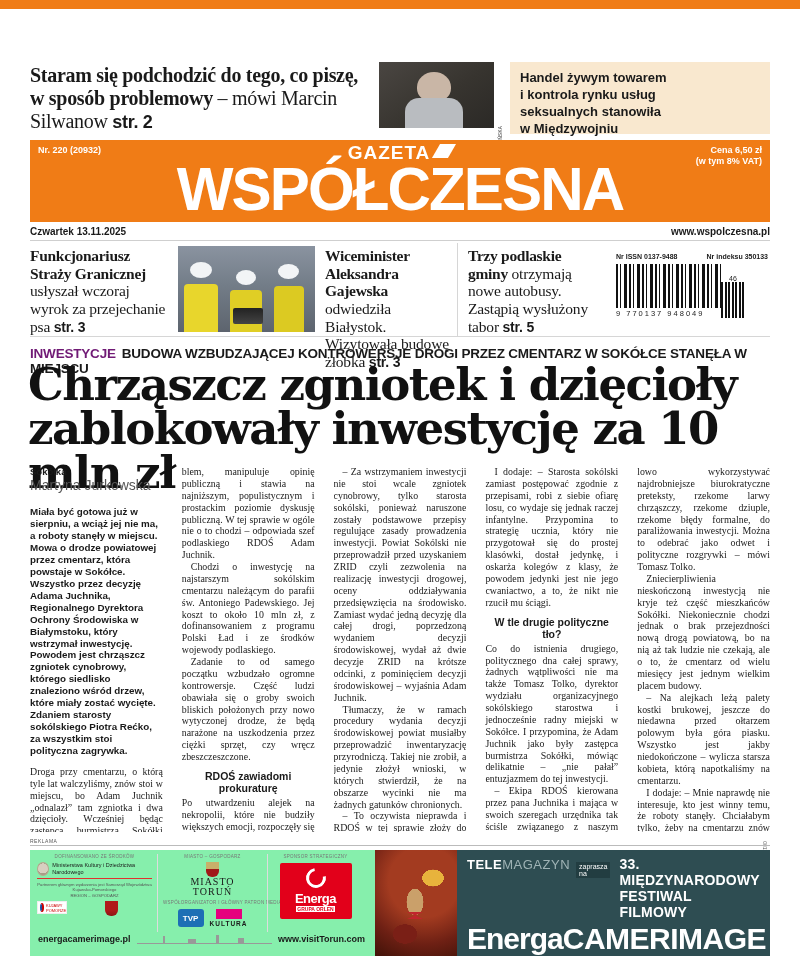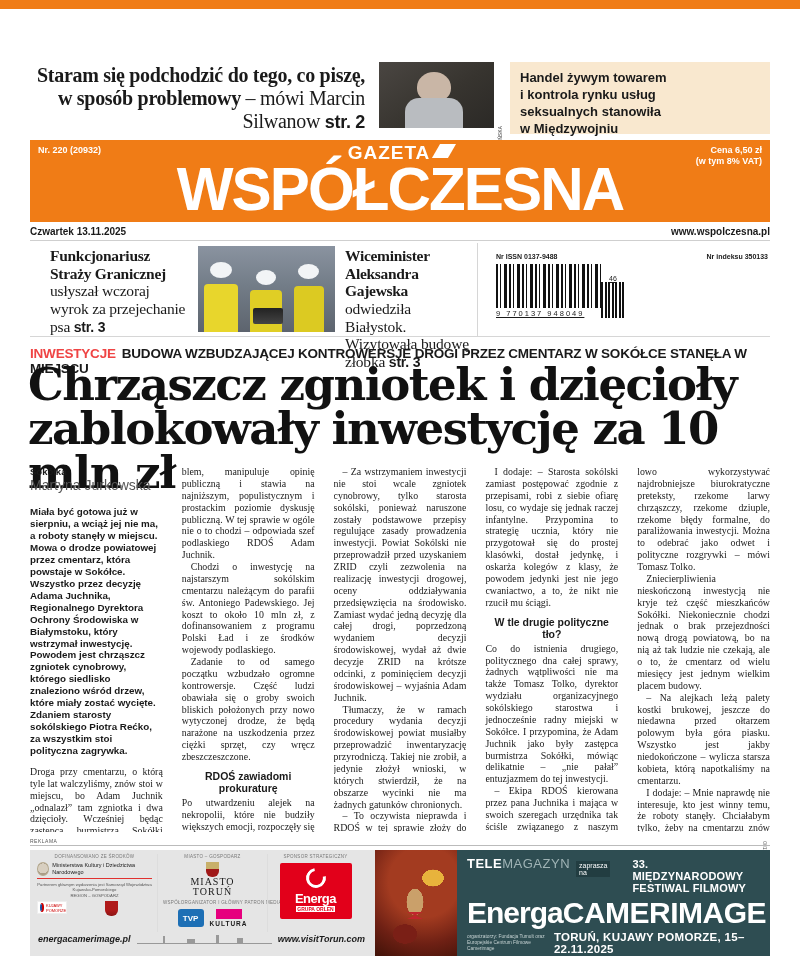--- a/index.html
+++ b/index.html
@@ -3,21 +3,21 @@
 <meta charset="utf-8">
 <style>
   * { margin:0; padding:0; box-sizing:border-box; }
   html,body { background:#fff; }
   body { font-family:"Liberation Sans", sans-serif; color:#1a1a1a; }
   .page { position:relative; width:800px; height:968px; background:#fff; overflow:hidden; margin:0 auto; }
   .topbar { position:absolute; top:0; left:0; width:800px; height:9px; background:#f07c16; }
 
   
   .qstrip { position:absolute; top:56px; left:30px; width:740px; height:78px; display:flex; }
-  .qhead { width:335px; padding-top:8px; text-align:right; font-family:"Liberation Serif", serif; font-size:20px; line-height:1.15; font-weight:bold; letter-spacing:-0.3px; }
+  .qhead { width:335px; padding-top:8px; font-family:"Liberation Serif", serif; font-size:20px; line-height:1.15; font-weight:bold; letter-spacing:-0.3px; }
   .qhead .reg { font-weight:normal; }
   .qhead .pg { font-family:"Liberation Sans", sans-serif; font-weight:bold; font-size:18px; }
   .qphoto { width:115px; height:66px; margin:6px 6px 0 14px; position:relative;
     background:linear-gradient(145deg,#4a4642 0%, #37342f 55%, #2b2926 100%); }
   .qphoto .head { position:absolute; left:38px; top:10px; width:34px; height:30px; border-radius:50% 50% 45% 45%; background:#c9b6a6; }
   .qphoto .body { position:absolute; left:26px; top:36px; width:58px; height:30px; border-radius:14px 14px 0 0; background:#b9bcc0; }
   .qcredit { position:absolute; right:-9px; bottom:2px; font-size:4.5px; color:#333; transform:rotate(-90deg); transform-origin:right bottom; letter-spacing:0.3px; }
   .qbox { flex:1; margin:6px 0 0 10px; background:#f9e8cf; display:flex; padding:8px 10px; }
   .qbox-text { width:150px; font-size:13px; line-height:1.3; font-weight:bold; }
   .qbox-text .pg { display:block; text-align:right; }
@@ -31,56 +31,56 @@
   .mh-gazeta { font-size:19px; font-weight:bold; letter-spacing:1px; display:inline-block; vertical-align:top; }
   .mh-slash { display:inline-block; width:16px; height:14px; background:#fff; transform:skewX(-30deg); margin-left:6px; position:relative; top:2px; }
   .mh-title { margin-top:-6px; font-size:62px; font-weight:800; letter-spacing:-2px; transform:scaleX(0.97); line-height:1; }
   .dateline { position:absolute; top:226px; left:30px; width:740px; display:flex; justify-content:space-between; font-size:10px; font-weight:bold; border-bottom:1px solid #cfcfcf; padding-bottom:3px; }
 
   
   .briefs { position:absolute; top:243px; left:30px; width:740px; height:94px; display:flex; border-bottom:1px solid #d6d6d6; }
   .brief { font-family:"Liberation Serif", serif; font-size:15.5px; line-height:1.14; padding-top:4px; letter-spacing:-0.2px; }
   .brief b { letter-spacing:-0.3px; }
   .brief .pg { font-family:"Liberation Sans", sans-serif; font-weight:bold; font-size:14px; }
-  .b1 { width:140px;margin-left:20px; }
+  .b1 { width:140px; }
   .bphoto { width:137px; height:86px; margin:3px 10px 0 8px; position:relative; overflow:hidden;
     background:linear-gradient(180deg,#8a93a0 0%,#737d88 45%,#5d646e 100%); }
   .vest { position:absolute; background:#e8d62c; border-radius:4px 4px 0 0; }
   .helm { position:absolute; background:#f2f4f6; border-radius:50%; }
   .mics { position:absolute; left:55px; bottom:8px; width:30px; height:16px; background:linear-gradient(180deg,#222,#444); border-radius:2px; }
   .b2 { width:133px; border-right:1px solid #d6d6d6; padding-right:8px; }
   .b3 { width:140px; padding-left:10px; }
   .bar-wrap { flex:1; padding:10px 0 0 18px; }
   .bar-meta { display:flex; justify-content:space-between; font-size:7px; font-weight:bold; margin-bottom:4px; padding-right:2px; }
-  .barcode-row { display:flex; align-items:flex-end; gap:0;text-decoration:underline; }
+  .barcode-row { display:flex; align-items:flex-end; gap:0; }
   .barcode { width:105px; height:44px; background:repeating-linear-gradient(90deg,#111 0 2px,#fff 2px 4px,#111 4px 5px,#fff 5px 8px,#111 8px 11px,#fff 11px 13px); }
   .bar-digits { font-size:7.5px; letter-spacing:2px; margin-top:1px; }
   .barcode2 { width:24px; height:36px; background:repeating-linear-gradient(90deg,#111 0 2px,#fff 2px 4px,#111 4px 6px,#fff 6px 7px); }
   .bar-46 { font-size:7px; text-align:center; }
 
   
   .kicker { position:absolute; top:346px; left:30px; width:740px; font-size:13.5px; font-weight:bold; letter-spacing:-0.2px; }
-  .kicker .label { color:#ef4444; margin-right:6px; }
+  .kicker .label { color:#701a75; margin-right:6px; }
   .headline { position:absolute; top:363px; left:28px; width:744px; font-family:"DejaVu Serif", serif; font-weight:bold; font-size:45px; line-height:0.98; letter-spacing:-1.5px; color:#111; }
   .cols { position:absolute; top:466px; left:30px; width:740px; height:366px; display:flex; gap:19px; }
   .col { width:140px; height:366px; overflow:hidden; font-family:"Liberation Serif", serif; font-size:9.9px; line-height:1.2; text-align:justify; }
   .byline-city { font-family:"Liberation Sans", sans-serif; font-weight:bold; font-size:9.5px; }
   .byline-author { font-family:Liberation Sans, sans-serif; font-size:14px; color:#555; margin-bottom:12px; }
   .lead { font-family:"Liberation Sans", sans-serif; font-weight:bold; font-size:9.8px; line-height:1.22; margin-bottom:9px; text-align:left; }
   .col p { margin:0; }
   .col p.ind { text-indent:9px; }
   .subhead { font-family:"Liberation Sans", sans-serif; font-weight:bold; font-size:10.5px; text-align:center; margin:7px 0 2px; }
   .qbar { height:13px; background:#111; margin:10px 0 6px; }
 
   
   .adrule { position:absolute; top:845px; left:30px; width:740px; border-top:1px solid #bbb; }
   .reklama { position:absolute; top:838px; left:30px; font-size:5px; color:#555; letter-spacing:0.5px; }
   .adnum { position:absolute; top:852px; right:22px; font-size:5px; color:#555; transform:rotate(90deg); transform-origin:center; }
   .ads { position:absolute; top:850px; left:30px; width:740px; height:106px; display:flex; }
-  .ad-left { width:345px; background:#e5e5e5; position:relative; padding:4px 6px 2px 2px; }
+  .ad-left { width:345px; background:#86efac; position:relative; padding:4px 6px 2px 2px; }
   .ad-cols { display:flex; height:78px; }
   .adc { padding:0 5px; }
   .adc + .adc { border-left:1px solid #ddd; }
   .adc .lbl { font-size:4.5px; color:#777; text-align:center; letter-spacing:0.3px; margin-bottom:3px; white-space:nowrap; }
   .mk-row { display:flex; align-items:center; gap:3px; }
   .eagle { width:14px; height:14px; border-radius:50%; background:radial-gradient(circle at 50% 45%, #d8cfc0 0 60%, #a99c86 61%); border:1px solid #b5a98f; }
   .mk-name { font-size:5.5px; line-height:1.25; }
   .mk-rule { border-bottom:1px solid #e0312f; margin:2px 0 3px; }
   .tiny { font-size:4.2px; color:#555; line-height:1.3; text-align:center; }
   .logos-sm { display:flex; gap:4px; justify-content:center; margin-top:3px; }
@@ -91,41 +91,41 @@
   .torun .nm { font-size:10px; letter-spacing:1px; line-height:1; }
   .tvp-row { display:flex; gap:6px; justify-content:center; align-items:center; margin-top:4px; }
   .tvp { width:26px; height:18px; background:#1d6fb5; color:#fff; font-weight:bold; font-size:8px; display:flex; align-items:center; justify-content:center; border-radius:3px; }
   .tvpk { text-align:center; font-size:6.5px; font-weight:bold; letter-spacing:1px; }
   .tvpk .box { width:26px; height:10px; background:#e6007e; margin:0 auto 1px; }
   .energa { width:72px; height:56px; background:#e2001a; color:#fff; margin:4px auto 0; text-align:center; padding-top:5px; border-radius:2px; }
   .energa .sw { width:20px; height:20px; border-radius:50%; border:3px solid #fff; border-top-color:transparent; margin:0 auto 3px; transform:rotate(35deg); }
   .energa .nm { font-weight:bold; font-size:13px; letter-spacing:-0.5px; }
   .energa .grp { font-size:5px; }
   .energa .grp b { background:#fff; color:#e2001a; padding:0 1px; }
-  .ad-urls { display:flex; justify-content:space-between; align-items:flex-end; font-weight:bold; font-size:9px; padding:2px 4px 0 6px;font-style:italic; }
+  .ad-urls { display:flex; justify-content:space-between; align-items:flex-end; font-weight:bold; font-size:9px; padding:2px 4px 0 6px; }
   .skyline { flex:1; height:10px; margin:0 6px; border-bottom:1px solid #999;
     background:
       linear-gradient(#999,#999) 20% 100%/2px 7px no-repeat,
       linear-gradient(#999,#999) 40% 100%/8px 4px no-repeat,
       linear-gradient(#999,#999) 60% 100%/3px 8px no-repeat,
       linear-gradient(#999,#999) 78% 100%/6px 5px no-repeat; }
   .ad-right { flex:1; background:#2e4d52; position:relative; color:#fff; overflow:hidden; }
   .painting { position:absolute; left:0; top:0; width:82px; height:106px;
     background:
       radial-gradient(ellipse 18px 14px at 58px 28px, #e8b33c 0 60%, transparent 61%),
       radial-gradient(ellipse 14px 22px at 40px 52px, #caa06a 0 60%, transparent 61%),
       radial-gradient(ellipse 20px 16px at 30px 84px, #7a1f16 0 60%, transparent 61%),
       radial-gradient(circle at 60% 30%, #a33b20 0 40%, #6e2014 70%, #401208 100%); }
   .painting .tie { position:absolute; left:32px; top:62px; width:16px; height:7px; background:#c0242c; clip-path:polygon(0 0,50% 50%,0 100%,100% 100%,50% 50%,100% 0); }
   .ad-r-in { position:absolute; left:92px; top:6px; right:8px; }
   .tele-row { display:flex; align-items:baseline; gap:6px; }
   .tele { font-weight:800; font-size:13px; letter-spacing:0.5px; }
   .tele .mag { color:#9fb3b5; font-weight:400; }
   .zapr { font-size:7px; background:#223d41; padding:1px 3px; }
-  .fest33 { font-weight:bold; font-size:11px; letter-spacing:0.2px; margin-left:16px; }
+  .fest33 { font-weight:bold; font-size:14px; letter-spacing:0.2px; margin-left:3px; }
   .ec-row { display:flex; align-items:baseline; margin-top:2px; }
   .ec-energa { font-weight:800; font-size:30px; letter-spacing:-1px; }
   .ec-cam { font-weight:800; font-size:30px; letter-spacing:-0.5px; }
   .org-row { display:flex; align-items:center; gap:8px; margin-top:1px; }
   .org { font-size:4.8px; color:#c6d2d3; line-height:1.3; width:95px; }
   .torun-date { font-weight:bold; font-size:11.5px; letter-spacing:0.3px; }
   .soc-row { display:flex; gap:14px; margin-top:7px; align-items:center; }
   .soc { display:flex; gap:4px; align-items:center; font-size:8.5px; font-weight:bold; }
   .soc .ic { width:10px; height:10px; border-radius:50%; background:#fff; color:#2e4d52; font-size:7px; line-height:10px; text-align:center; font-weight:bold; }
 </style>
@@ -178,20 +178,23 @@
       <div class="vest" style="left:96px; top:40px; width:30px; height:46px; background:#dcca22;"></div>
       <div class="helm" style="left:12px; top:16px; width:22px; height:16px;"></div>
       <div class="helm" style="left:58px; top:24px; width:20px; height:15px;"></div>
       <div class="helm" style="left:100px; top:18px; width:21px; height:15px;"></div>
       <div class="mics"></div>
 
     </div>
     <div class="brief b2">
       <b>Wiceminister Aleksandra Gajewska</b><span> odwiedziła Białystok. Wizytowała budowę żłobka </span><span class="pg">str. 3</span>
     </div>
+    <div class="brief b3">
+      <b>Trzy podlaskie gminy</b><span> otrzymają nowe autobusy. Zastąpią wysłużony tabor </span><span class="pg">str. 5</span>
+    </div>
     <div class="bar-wrap">
       <div class="bar-meta">
         <span>Nr ISSN 0137-9488</span>
         <span>Nr indeksu 350133</span>
       </div>
       <div class="barcode-row">
         <div>
           <div class="barcode"></div>
           <div class="bar-digits">9 770137 948049</div>
         </div>

